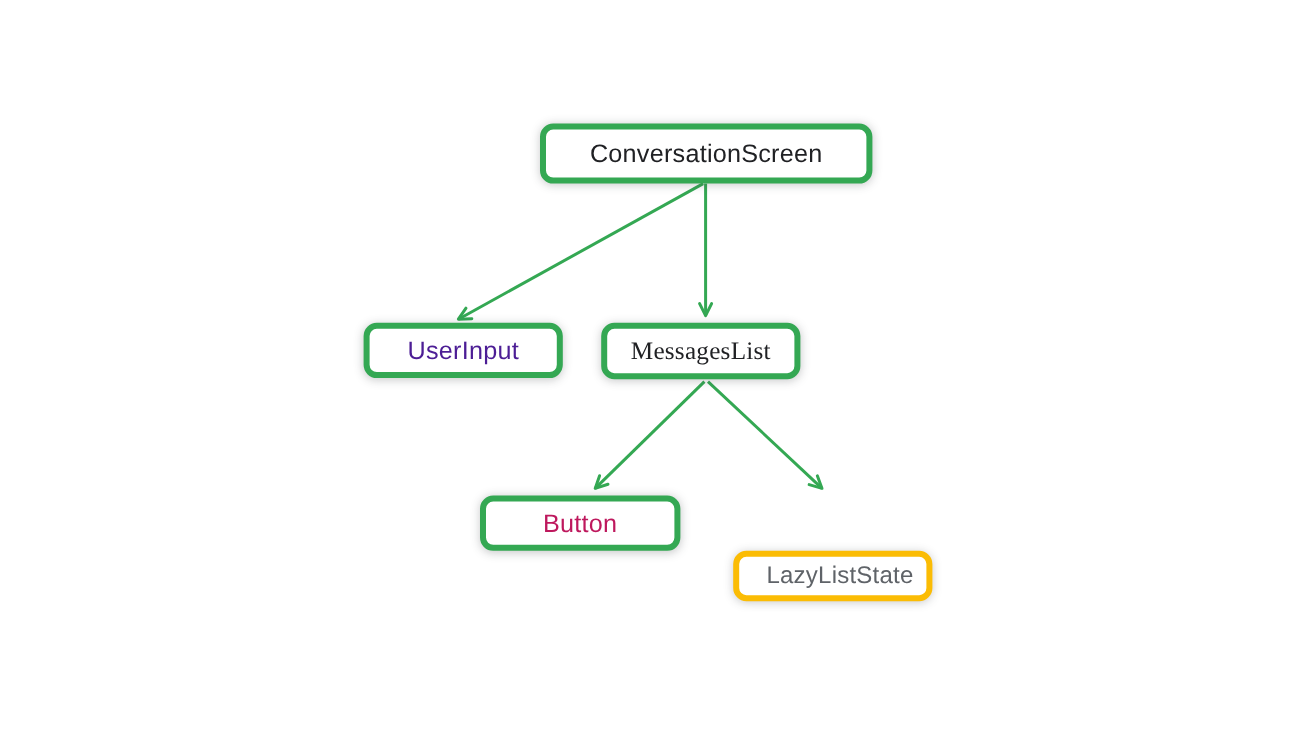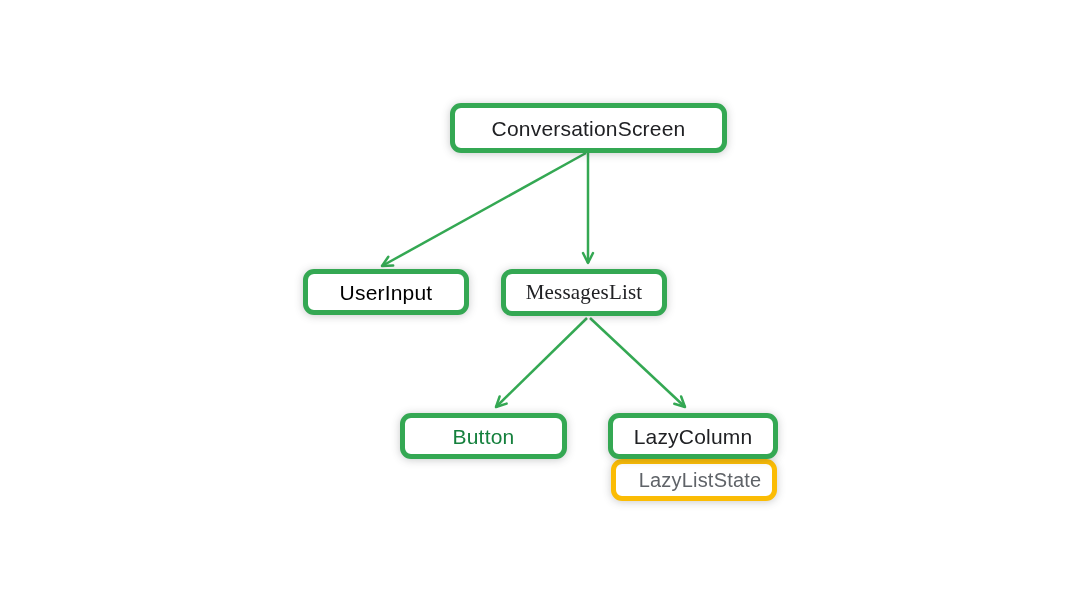--- a/index.html
+++ b/index.html
@@ -64,33 +64,30 @@
     <line x1="586" y1="153" x2="382" y2="266" stroke="#34A853" stroke-width="2.5" marker-end="url(#arrowhead)"></line>
     <line x1="588" y1="153" x2="588" y2="263" stroke="#34A853" stroke-width="2.5" marker-end="url(#arrowhead)"></line>
     <line x1="587" y1="318" x2="496" y2="407" stroke="#34A853" stroke-width="2.5" marker-end="url(#arrowhead)"></line>
     <line x1="590" y1="318" x2="685" y2="407" stroke="#34A853" stroke-width="2.5" marker-end="url(#arrowhead)"></line>
   </svg>
 
   <div class="node node-conversationscreen" style="border-color: rgb(52, 168, 83); color: rgb(32, 33, 36);">
     <span>ConversationScreen</span>
   </div>
 
-  <div class="node node-userinput" style="border-color: rgb(52, 168, 83); color: #000000;">
+  <div class="node node-userinput" style="border-color: rgb(52, 168, 83); color: #4c1d95;">
     <span>UserInput</span>
   </div>
 
   <div class="node node-messageslist" style="border-color: rgb(52, 168, 83); color: rgb(32, 33, 36);">
     <span>MessagesList</span>
   </div>
 
-  <div class="node node-button" style="border-color: rgb(52, 168, 83); color: #15803d;">
+  <div class="node node-button" style="border-color: rgb(52, 168, 83); color: #be185d;">
     <span>Button</span>
   </div>
 
-  <div class="node node-lazycolumn" style="border-color: rgb(52, 168, 83); color: rgb(32, 33, 36);">
-    <span>LazyColumn</span>
-  </div>
 
   <div class="node state-node node-lazyliststate" style="border-color: rgb(251, 188, 4); color: rgb(95, 99, 104);">
     <span>LazyListState</span>
   </div>
 
 </div>
 
 </body></html>

